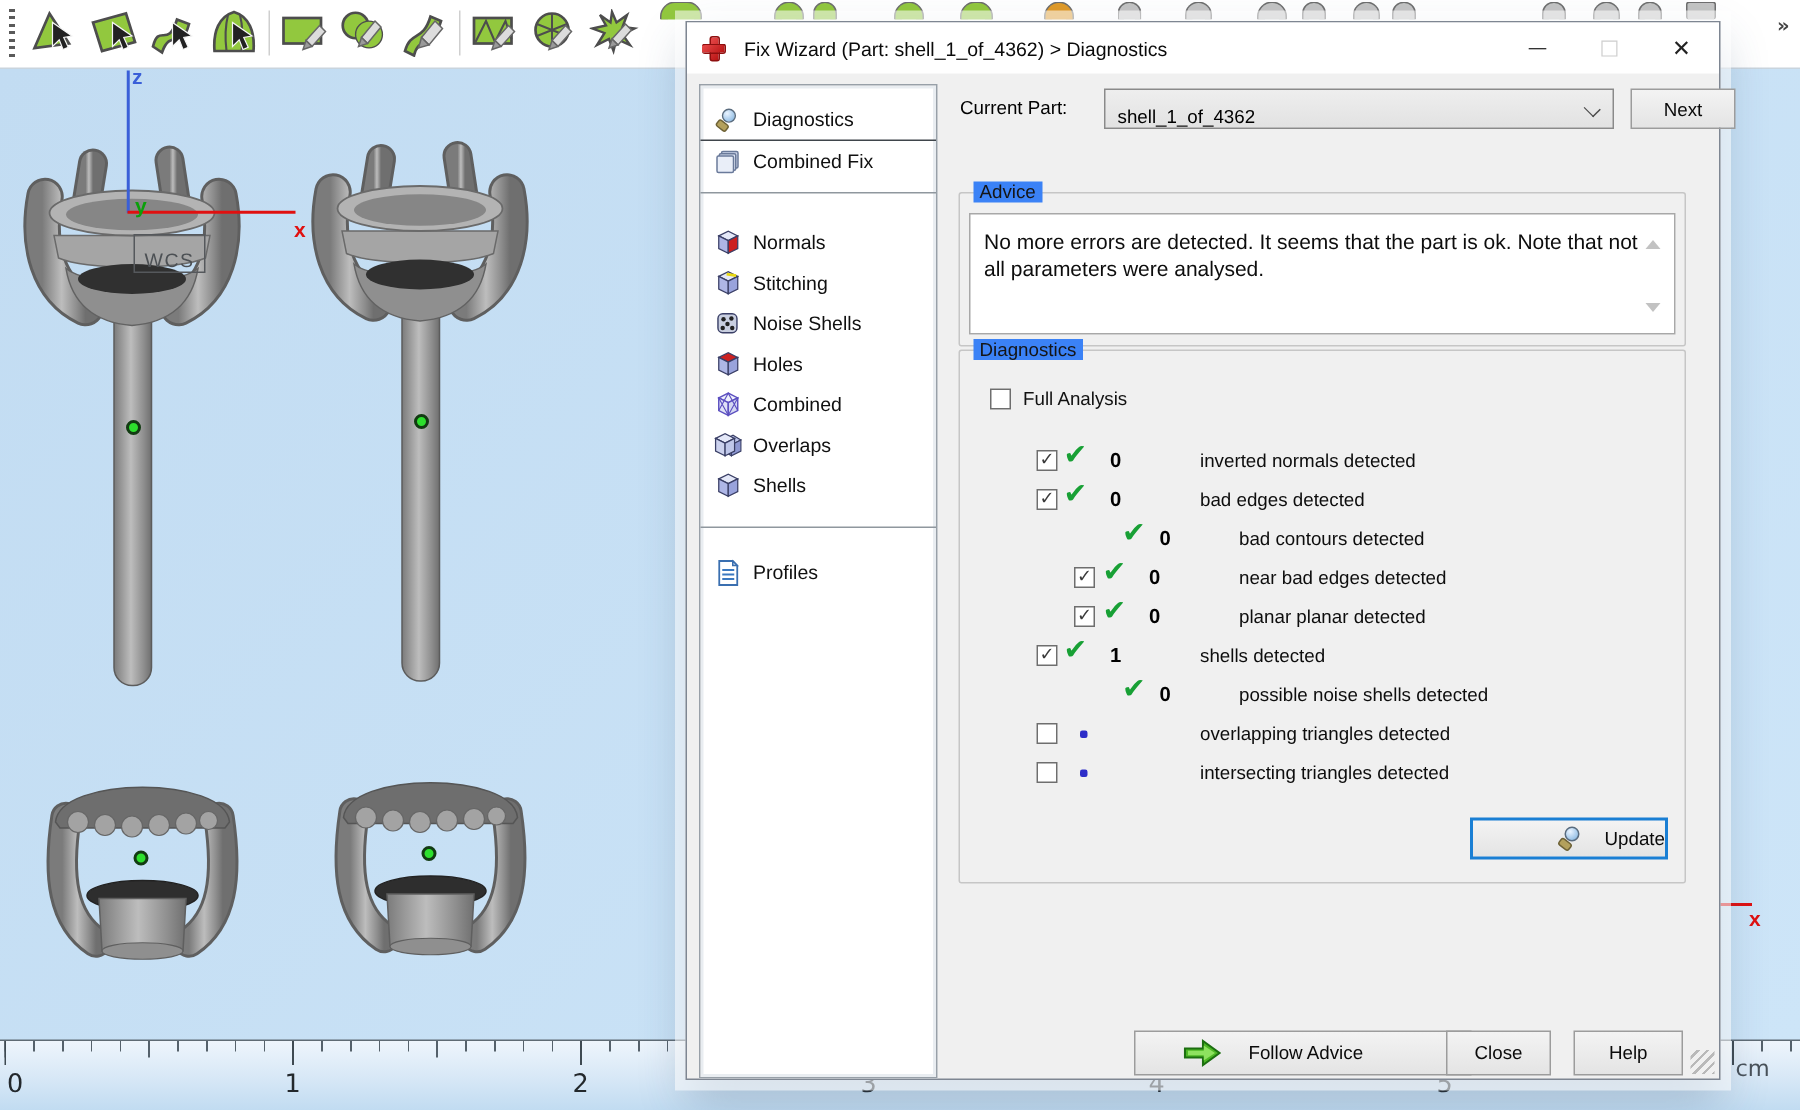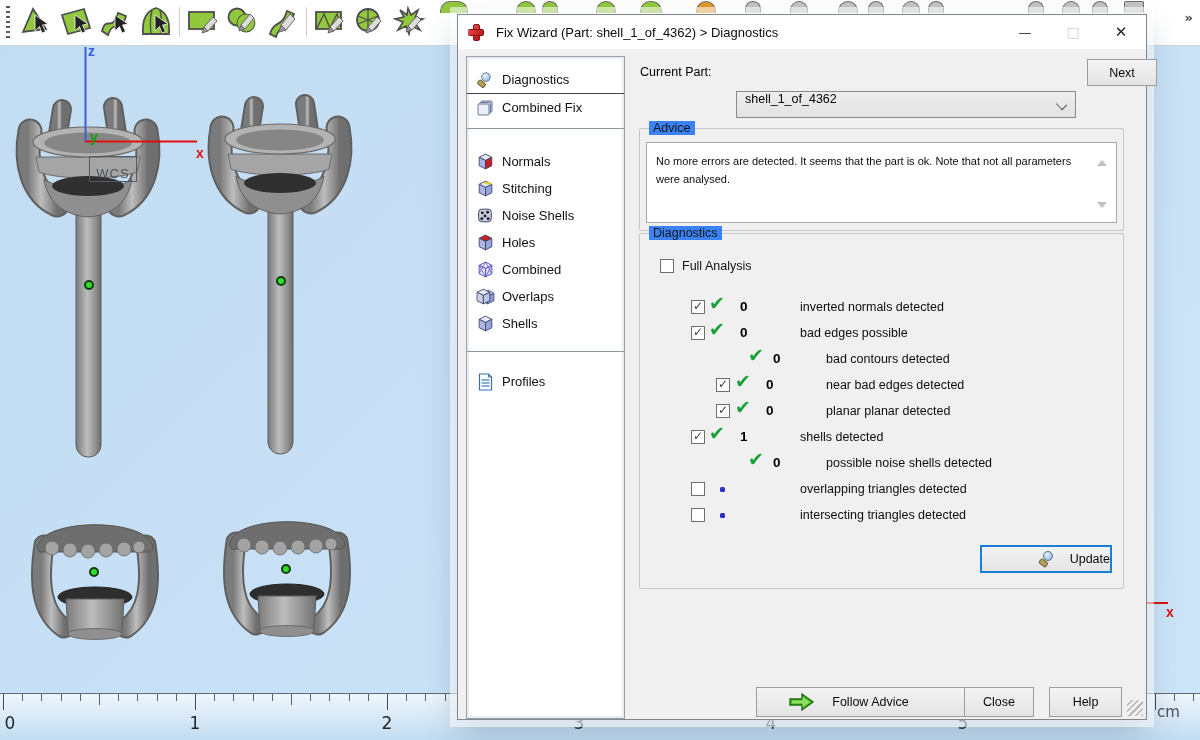--- a/index.html
+++ b/index.html
@@ -73,21 +73,21 @@
              background:radial-gradient(circle at 35% 30%,#eaf4ff,#9cc4e8 70%,#6d9bc6);
              border:1.5px solid #5a6c7e;box-sizing:border-box;}
   .mag .stick{position:absolute;left:1px;top:10px;width:7px;height:3.5px;background:#b3a05c;
               border:1px solid #6e6236;border-radius:2px;transform:rotate(38deg);}
   .mag.small{transform:scale(.95);}
   
   .group{position:absolute;border:1px solid #c6c6c6;border-radius:2px;}
   .group-label{position:absolute;top:-8px;left:9px;background:#3b82f6;padding:0 4px;font-size:12.5px;color:#151515;}
   .advice-box{position:absolute;left:6px;top:13px;right:6px;bottom:7px;background:#fff;
               border:1px solid #a8a8a8;}
-  .advice-text{position:absolute;left:9px;top:9px;width:440px;line-height:18px;font-size:11px;color:#0d0d0d;}
+  .advice-text{position:absolute;left:9px;top:9px;width:440px;line-height:18px;font-size:14px;color:#0d0d0d;}
   .scroll-caret{position:absolute;right:9px;width:0;height:0;border-left:5px solid transparent;
                 border-right:5px solid transparent;}
   .scroll-caret.up{top:17px;border-bottom:6px solid #c2c2c2;}
   .scroll-caret.down{bottom:14px;border-top:6px solid #c2c2c2;}
   
   .cb{position:absolute;width:14px;height:14px;background:#fff;border:1px solid #6e6e6e;box-sizing:border-box;}
   .cb.checked::after{content:"✓";position:absolute;left:1px;top:-2px;font:700 12px "DejaVu Sans",sans-serif;color:#3a3a3a;}
   .fa-row{position:absolute;left:20px;top:24px;height:18px;}
   .fa-row .cb{left:0;top:1px;}
   .fa-label{position:absolute;left:22px;top:1px;font-size:12.5px;white-space:nowrap;}
@@ -101,21 +101,21 @@
   .r-l1 .cb{left:51px}  .r-l1 .bigcheck{left:69px} .r-l1 .count{left:100px} .r-l1 .dlabel{left:160px} .r-l1 .dot{left:80px}
   .r-l2cb .cb{left:76px} .r-l2cb .bigcheck{left:95px} .r-l2cb .count{left:126px} .r-l2cb .dlabel{left:186px}
   .r-l2 .bigcheck{left:108px} .r-l2 .count{left:133px} .r-l2 .dlabel{left:186px}
   
   .btn{position:absolute;background:linear-gradient(180deg,#f3f3f3,#e4e4e4);border:1px solid #9c9c9c;
        box-sizing:border-box;display:flex;align-items:center;justify-content:center;
        font-size:12.5px;color:#0a0a0a;}
   .btn.update{border:2px solid #1a7fd4;justify-content:flex-end;}
   .btn .mag{margin-right:14px;margin-left:-26px;}
   .combo{position:absolute;left:278px;top:44px;width:340px;height:27px;background:linear-gradient(180deg,#eeeeee,#e2e2e2);
-         border:1px solid #8a8a8a;box-sizing:border-box;display:flex;align-items:flex-start;margin-top:32px;}
+         border:1px solid #8a8a8a;box-sizing:border-box;display:flex;align-items:flex-end;}
   .combo .val{margin-left:8px;font-size:12.5px;color:#000;}
   .combo .chev{position:absolute;right:9px;top:8px;width:8px;height:8px;border-right:1.6px solid #4a4a4a;
                border-bottom:1.6px solid #4a4a4a;transform:rotate(45deg) scale(1,.8);}
   .cp-label{position:absolute;left:182px;top:50px;font-size:12.5px;color:#000;}
   .grip{position:absolute;right:3px;bottom:3px;width:16px;height:16px;
     background:repeating-linear-gradient(135deg,transparent 0 3px,#b9b9b9 3px 4.5px);}
   .arrow-ico{margin-right:16px;margin-left:-40px;}
   .footer-label{white-space:nowrap;}
 </style>
 </head>
@@ -461,21 +461,21 @@
       <div class="diag-row r-l1" style="top:60px">
         <span class="cb checked"></span>
         <span class="bigcheck"></span>
         <b class="count">0</b>
         <span class="dlabel">inverted normals detected</span>
       </div>
       <div class="diag-row r-l1" style="top:86px">
         <span class="cb checked"></span>
         <span class="bigcheck"></span>
         <b class="count">0</b>
-        <span class="dlabel">bad edges possible</span>
+        <span class="dlabel">bad edges detected</span>
       </div>
       <div class="diag-row r-l2" style="top:112px">
         <span class="bigcheck"></span>
         <b class="count">0</b>
         <span class="dlabel">bad contours detected</span>
       </div>
       <div class="diag-row r-l2cb" style="top:138px">
         <span class="cb checked"></span>
         <span class="bigcheck"></span>
         <b class="count">0</b>

